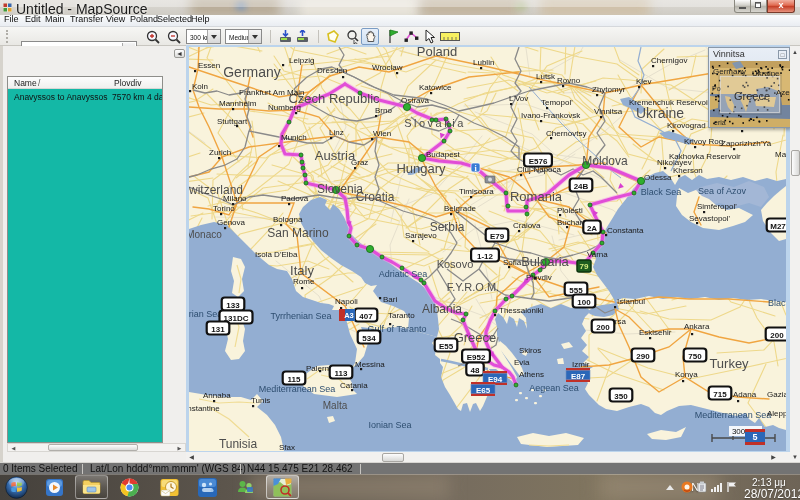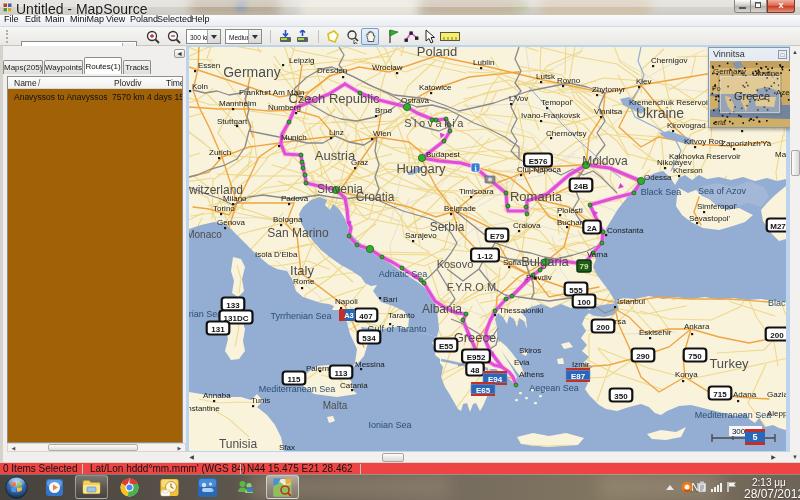--- a/index.html
+++ b/index.html
@@ -27,21 +27,21 @@
 <div class="abs" style="left:17px;top:0;width:16px;height:13px;background:linear-gradient(#fdfdfd,#d0cfc9 45%,#b4b2aa 50%,#d8d6cf);border:1px solid #8a887f;border-top:none;border-left:none">
         <div class="abs" style="left:4px;top:2px;width:6px;height:6px;border:1px solid #555;background:#fff;box-shadow:inset 0 1px #999"></div>
       </div>
 <div class="abs" style="left:33px;top:0;width:28px;height:13px;background:linear-gradient(#f0b0a0,#e06a50 45%,#c23a22 50%,#e8917c);border:1px solid #7a3a2a;border-top:none;border-radius:0 0 3px 0;color:#fff;font-size:9px;font-weight:bold;text-align:center;line-height:11px">x</div>
 </div>
 </div>
 <div class="abs" style="left:0;top:15px;width:800px;height:12px;background:linear-gradient(#fafbfc,#e9edf2);border-bottom:1px solid #d5d8dc;font-size:9px;color:#111">
 <div class="abs" style="left:4px;top:-1px">File</div>
 <div class="abs" style="left:25px;top:-1px">Edit</div>
 <div class="abs" style="left:45px;top:-1px">Main</div>
-<div class="abs" style="left:70px;top:-1px">MiniMap</div>
+<div class="abs" style="left:70px;top:-1px">Transfer</div>
 <div class="abs" style="left:106px;top:-1px">View</div>
 <div class="abs" style="left:130px;top:-1px">Poland</div>
 <div class="abs" style="left:157px;top:-1px">Selected</div>
 <div class="abs" style="left:191px;top:-1px">Help</div>
 </div>
 <div class="abs" style="left:0;top:27px;width:800px;height:19px;background:linear-gradient(#f6f6f4,#e9e8e4);border-bottom:1px solid #c8c6c0">
 <div class="abs" style="left:6px;top:3px;width:2px;height:13px;border-left:2px dotted #b0aea8"></div>
 <div class="abs" style="left:21px;top:14px;width:116px;height:15px;background:#fff;border:1px solid #8a8a8a;font-size:7.5px;letter-spacing:-0.4px;color:#111;padding:3px 0 0 3px;white-space:nowrap;overflow:hidden">City Navigator Europe NT 2013.1<div class="abs" style="right:1px;top:1px;width:13px;height:11px;background:linear-gradient(#f4f4f4,#d8d8d8);border-left:1px solid #aaa">
         <div class="abs" style="left:3px;top:4px;border-left:3px solid transparent;border-right:3px solid transparent;border-top:4px solid #333"></div>
       </div></div>
@@ -101,27 +101,21 @@
       <path d="M3,1 L3,12 L6,9.5 L8,14 L10,13 L8,8.5 L11.5,8.5 Z" fill="#fff" stroke="#222" stroke-width="1"></path>
     </svg>
 <svg class="abs" style="left:440px;top:5px" width="20" height="10">
       <rect x="0.5" y="0.5" width="19" height="8" fill="#f8f060" stroke="#555" stroke-width="1"></rect>
       <path d="M4,5 L4,8 M8,5 L8,8 M12,5 L12,8 M16,5 L16,8" stroke="#555" stroke-width="0.8"></path>
     </svg>
 </div>
 <div class="abs" style="left:0;top:46px;width:800px;height:416px;background:#f0efed;border-left:3px solid #d6d3cc;border-right:3px solid #d6d3cc"></div>
 <div class="abs" style="left:3px;top:46px;width:183px;height:416px;background:#f0efed">
 <div class="abs" style="left:171px;top:3px;width:11px;height:9px;background:linear-gradient(#fefefe,#dcdcda);border:1px solid #9a9a96;border-radius:2px;font-size:7px;color:#333;text-align:center;line-height:8px">◄</div>
-<div class="abs" style="left:0px;top:10px;width:183px;height:18px">
-<div class="abs" style="left:0px;top:4px;width:40px;height:14px;background:linear-gradient(#f4f4f2,#dededa);border:1px solid #8e8e8a;border-bottom:none;border-radius:2px 2px 0 0;font-size:8px;text-align:center;padding-top:2px;color:#222">Maps(205)</div>
-<div class="abs" style="left:41px;top:4px;width:39px;height:14px;background:linear-gradient(#f4f4f2,#dededa);border:1px solid #8e8e8a;border-bottom:none;border-radius:2px 2px 0 0;font-size:8px;text-align:center;padding-top:2px;color:#222">Waypoints</div>
-<div class="abs" style="left:81px;top:1px;width:38px;height:17px;background:#fdfdfd;border:1px solid #8e8e8a;border-bottom:none;border-radius:2px 2px 0 0;font-size:8px;text-align:center;padding-top:4px;color:#111;z-index:2">Routes(1)</div>
-<div class="abs" style="left:120px;top:4px;width:28px;height:14px;background:linear-gradient(#f4f4f2,#dededa);border:1px solid #8e8e8a;border-bottom:none;border-radius:2px 2px 0 0;font-size:8px;text-align:center;padding-top:2px;color:#222">Tracks</div>
-</div>
-<div class="abs" style="left:4px;top:30px;width:176px;height:367px;background:#a16207;border:1px solid #8e8e8a;overflow:hidden">
+<div class="abs" style="left:4px;top:30px;width:156px;height:367px;background:#14b8a6;border:1px solid #8e8e8a;overflow:hidden">
 <div class="abs" style="left:0;top:0;width:100%;height:12px;background:linear-gradient(#fdfdfd,#f0f0ee);border-bottom:1px solid #d8d8d4;font-size:8.5px;color:#222">
 <span class="abs" style="left:6px;top:1px">Name</span>
         <span class="abs" style="left:30px;top:1px;color:#555">/</span>
 <span class="abs" style="left:106px;top:1px">Plovdiv</span>
         <span class="abs" style="left:158px;top:1px">Time</span>
 </div>
 <div class="abs" style="left:0;top:14px;width:100%;height:12px;font-size:8.5px;color:#111;white-space:nowrap">
 <span class="abs" style="left:6px;top:1px">Anavyssos to Anavyssos</span>
         <span class="abs" style="left:104px;top:1px">7570 km</span>
         <span class="abs" style="left:139px;top:1px">4 days 15..</span>
@@ -1004,21 +998,21 @@
 <div class="abs" style="left:1px;top:1px;width:9px;height:9px;font-size:6px;color:#444;text-align:center;line-height:9px">◀</div>
 <div class="abs" style="right:12px;top:1px;width:9px;height:9px;font-size:6px;color:#444;text-align:center;line-height:9px">▶</div>
 <div class="abs" style="left:196px;top:1px;width:22px;height:9px;background:linear-gradient(#fdfdfd,#d8d8d6);border:1px solid #a8a6a2;border-radius:2px"></div>
 </div>
 </div>
 <div class="abs" style="left:790px;top:46px;width:10px;height:417px;background:#f2f1ef">
 <div class="abs" style="left:0px;top:1px;width:10px;height:10px;font-size:6px;color:#444;text-align:center;line-height:10px">▲</div>
 <div class="abs" style="left:0px;bottom:1px;width:10px;height:10px;font-size:6px;color:#444;text-align:center;line-height:10px">▼</div>
 <div class="abs" style="left:0.5px;top:104px;width:9px;height:26px;background:linear-gradient(90deg,#fdfdfd,#d8d8d6);border:1px solid #a8a6a2;border-radius:2px"></div>
 </div>
-<div class="abs" style="left:0;top:462px;width:800px;height:12px;background:#ef4444;border-top:1px solid #d8d6d2;font-size:10px;color:#111">
+<div class="abs" style="left:0;top:462px;width:800px;height:12px;background:#737373;border-top:1px solid #d8d6d2;font-size:10px;color:#111">
 <span class="abs" style="left:3px;top:0px">0 Items Selected</span>
 <div class="abs" style="left:82px;top:1px;width:1px;height:10px;background:#c8c6c2"></div>
 <span class="abs" style="left:90px;top:0px">Lat/Lon hddd°mm.mmm' (WGS 84)</span>
 <div class="abs" style="left:240px;top:1px;width:1px;height:10px;background:#c8c6c2"></div>
 <span class="abs" style="left:247px;top:0px">N44 15.475 E21 28.462</span>
 <div class="abs" style="left:360px;top:1px;width:1px;height:10px;background:#c8c6c2"></div>
 </div>
 <div class="abs" style="left:0;top:474px;width:800px;height:26px;background:linear-gradient(90deg,#45413c,#5c554c 28%,#756b5e 55%,#80755f 75%,#6e6457);overflow:hidden">
 <div class="abs" style="left:250px;top:0;width:200px;height:26px;background:rgba(150,135,115,0.55);filter:blur(8px)"></div>
 <div class="abs" style="left:600px;top:0;width:120px;height:26px;background:rgba(165,150,128,0.5);filter:blur(9px)"></div>

